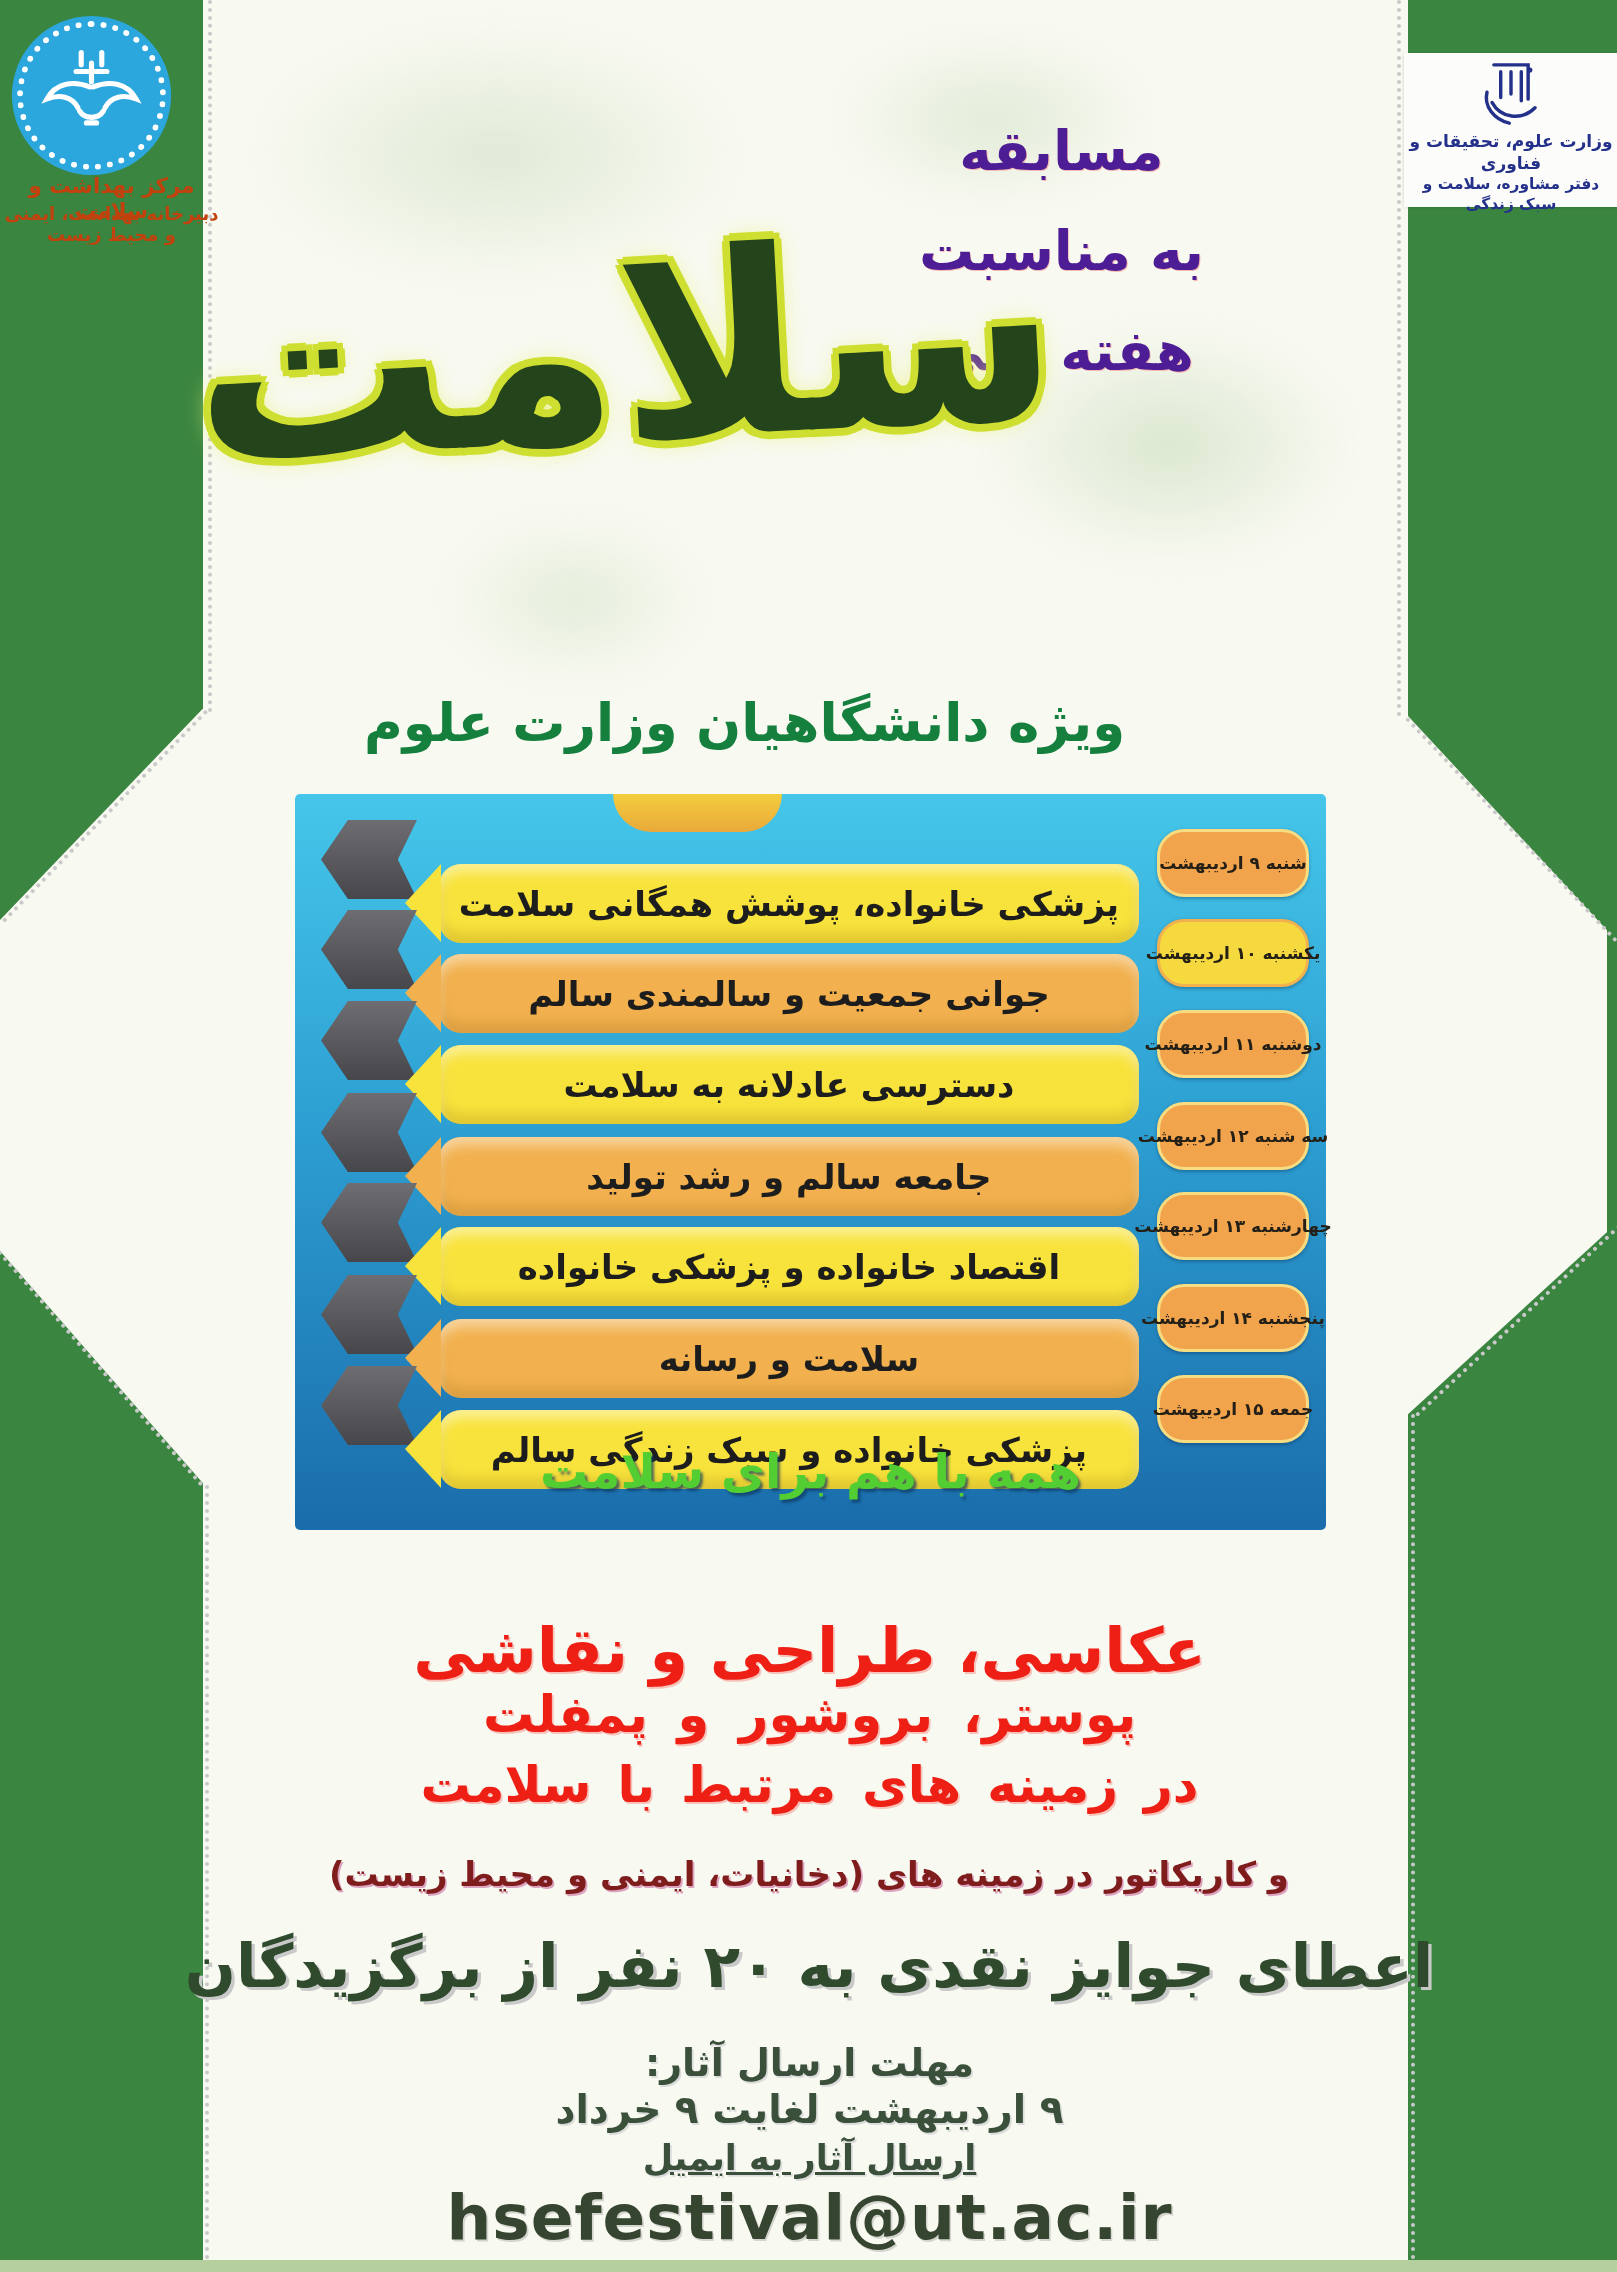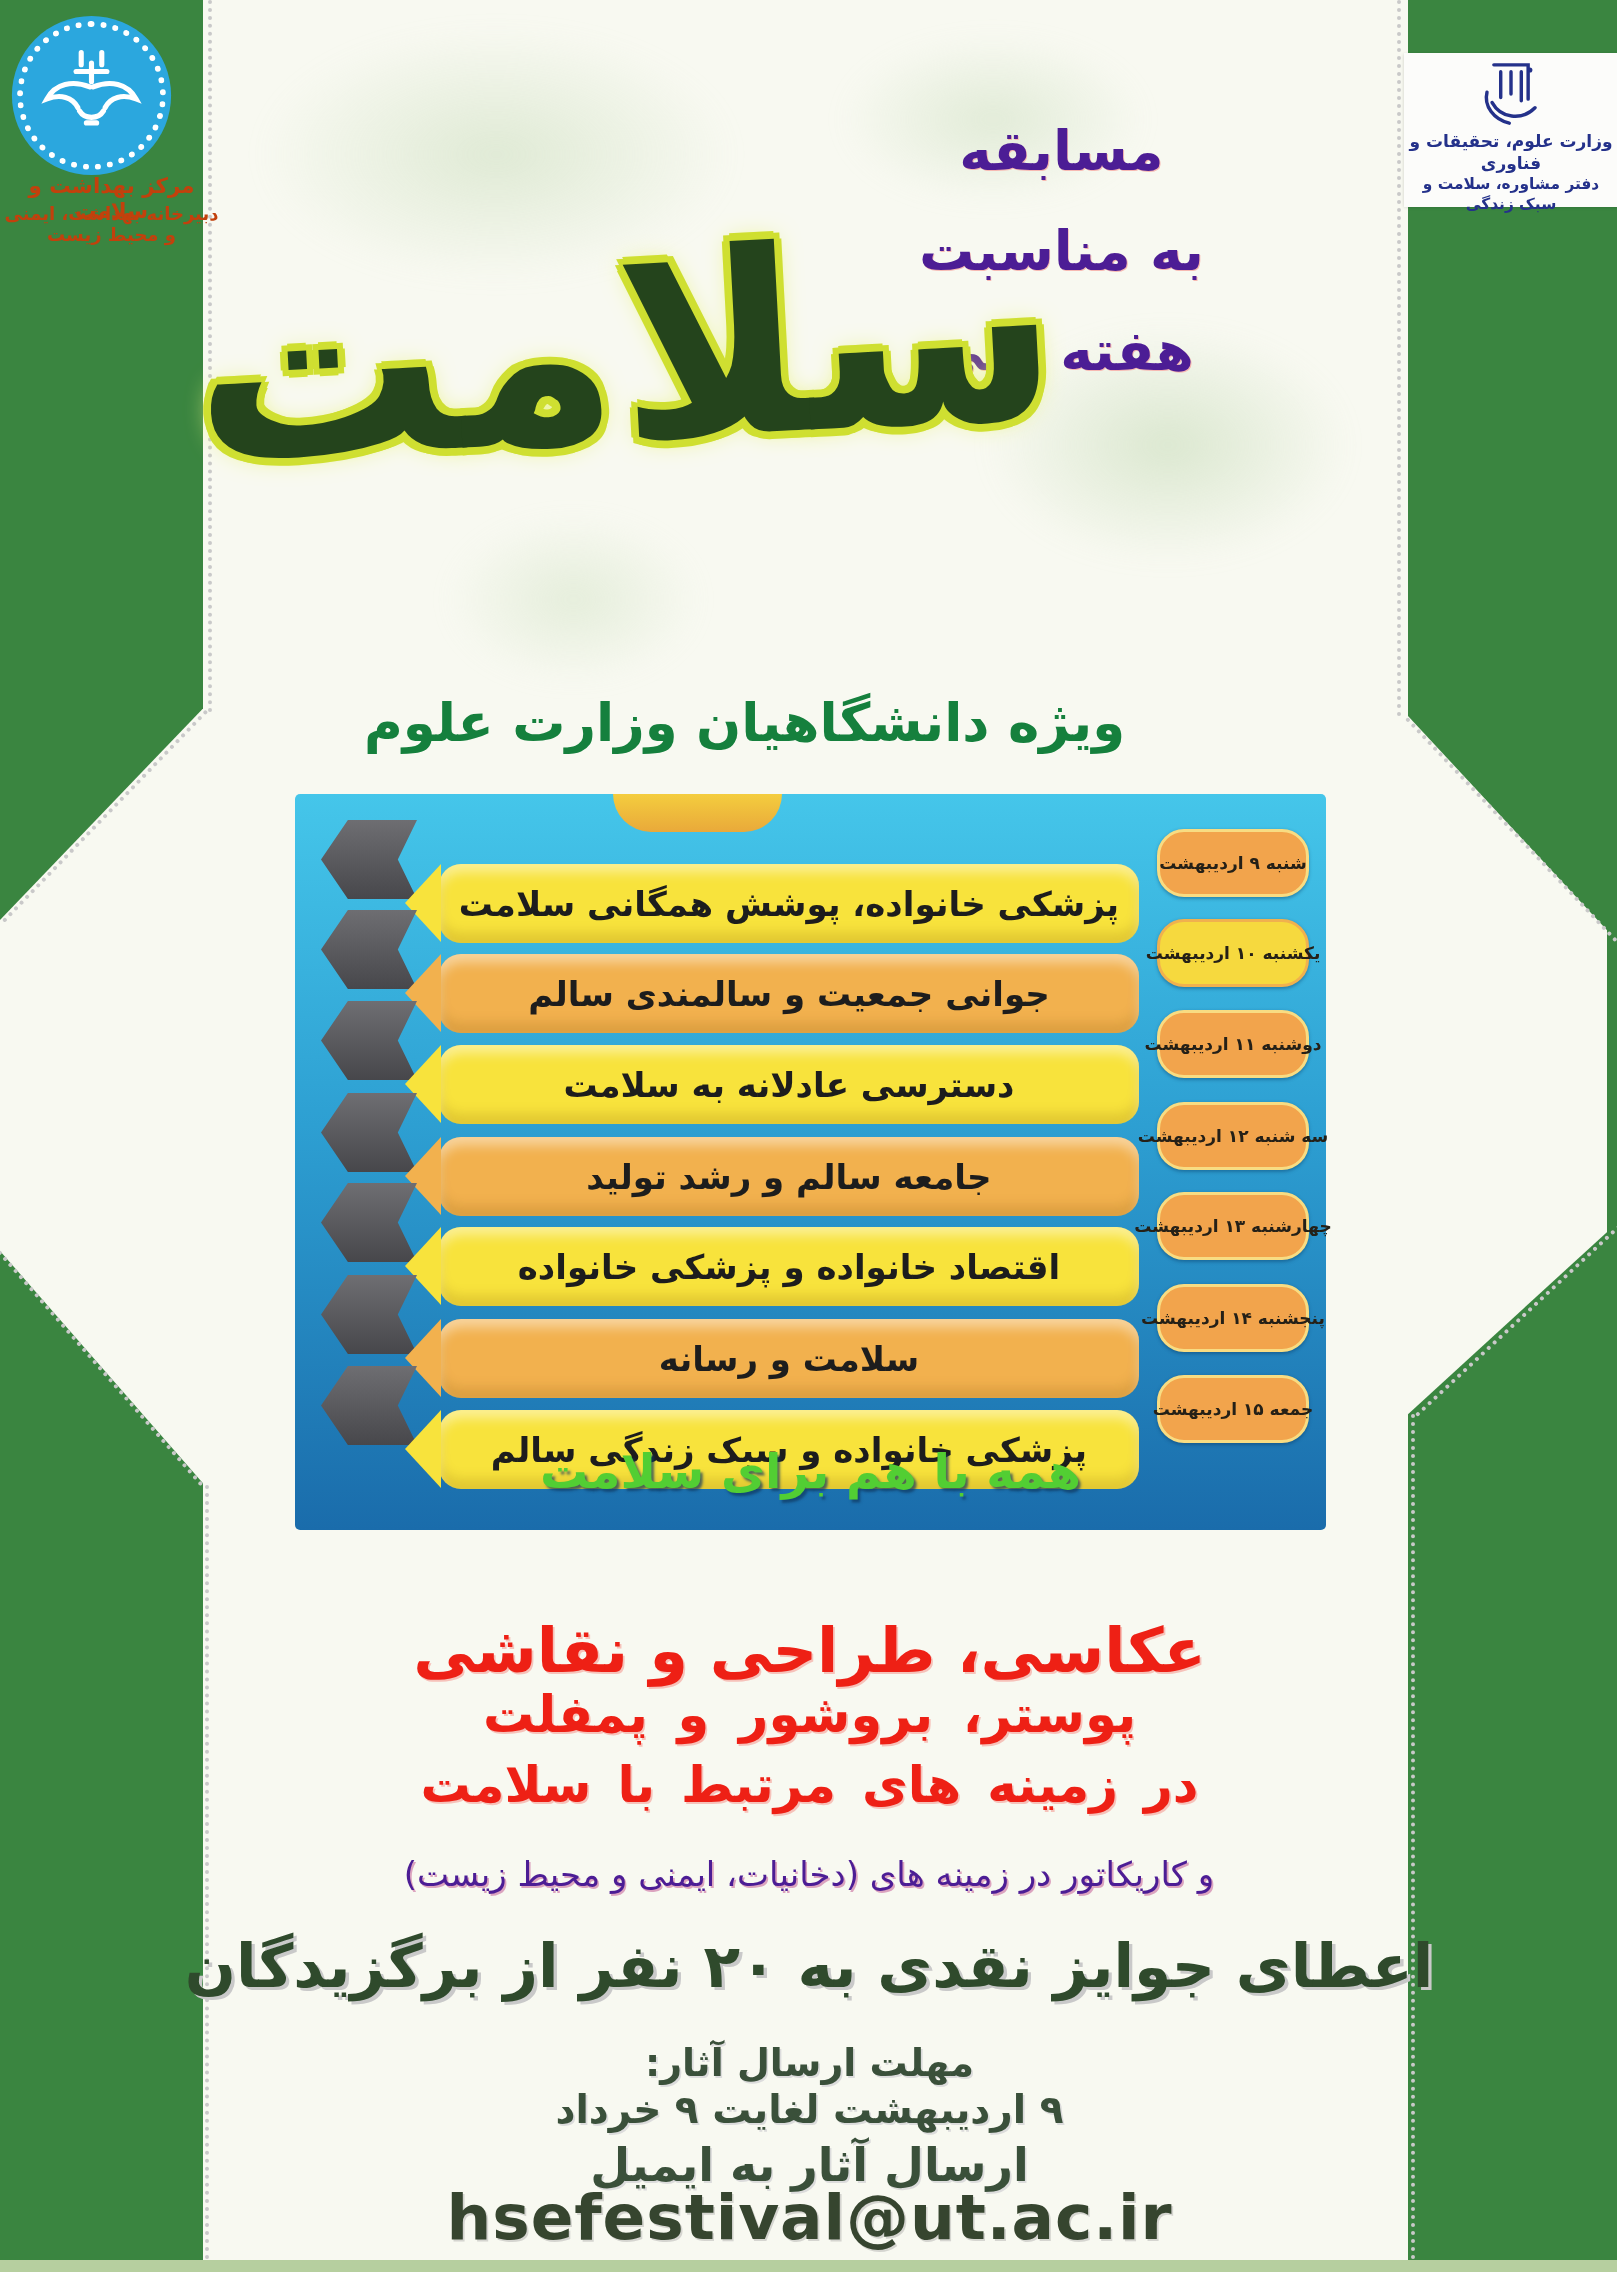--- a/index.html
+++ b/index.html
@@ -87,31 +87,31 @@
   .slogan{position:absolute;left:0;top:649px;width:100%;text-align:center;color:#52ce33;
           font-size:48px;font-weight:bold;direction:rtl;text-shadow:2.6px 2.6px 2.6px rgba(15,55,95,.7);}
 
   
   .cat{left:253px;width:1113px;text-align:center;color:#ee2015;font-weight:bold;direction:rtl;
        text-shadow:1.7px 1.7px 0 #f6c2ba;}
   .cat1{top:1542px;font-size:46px;}
   .cat2{top:1614px;font-size:62px;}
   .cat3{top:1685px;font-size:51px;word-spacing:12px;}
   .cat4{top:1756px;font-size:50px;word-spacing:8.6px;}
-  .caric{left:210px;top:1854px;width:1198px;text-align:center;color:#4c1d95;font-weight:normal;
+  .caric{left:210px;top:1854px;width:1198px;text-align:center;color:#7f1d1d;font-weight:bold;
          font-size:34px;direction:rtl;text-shadow:1.7px 1.7px 0 #dca4bf;}
 
   
   .prize{left:167px;top:1931px;width:1284px;text-align:center;color:#2f4a2c;font-weight:bold;
          font-size:60px;direction:rtl;text-shadow:3.4px 3.4px 0 #c9c9c9;}
   .dline{left:253px;width:1113px;text-align:center;color:#3a503a;font-weight:bold;direction:rtl;
          text-shadow:1.7px 1.7px 0 #dcdcdc;}
   .dl1{top:2041px;font-size:38px;}
   .dl2{top:2087px;font-size:39px;}
-  .dl3{top:2138px;font-size:46px;}
+  .dl3{top:2138px;font-size:35px;text-decoration:underline;}
   .email{left:253px;top:2181px;width:1113px;text-align:center;color:#36452f;font-weight:bold;
          font-size:63px;letter-spacing:0.9px;text-shadow:1.7px 1.7px 0 #d5d5d0;}
 </style>
 </head>
 <body>
 
 <div class="poster">
 
   <div class="abs blob b1"></div>
   <div class="abs blob b2"></div>

